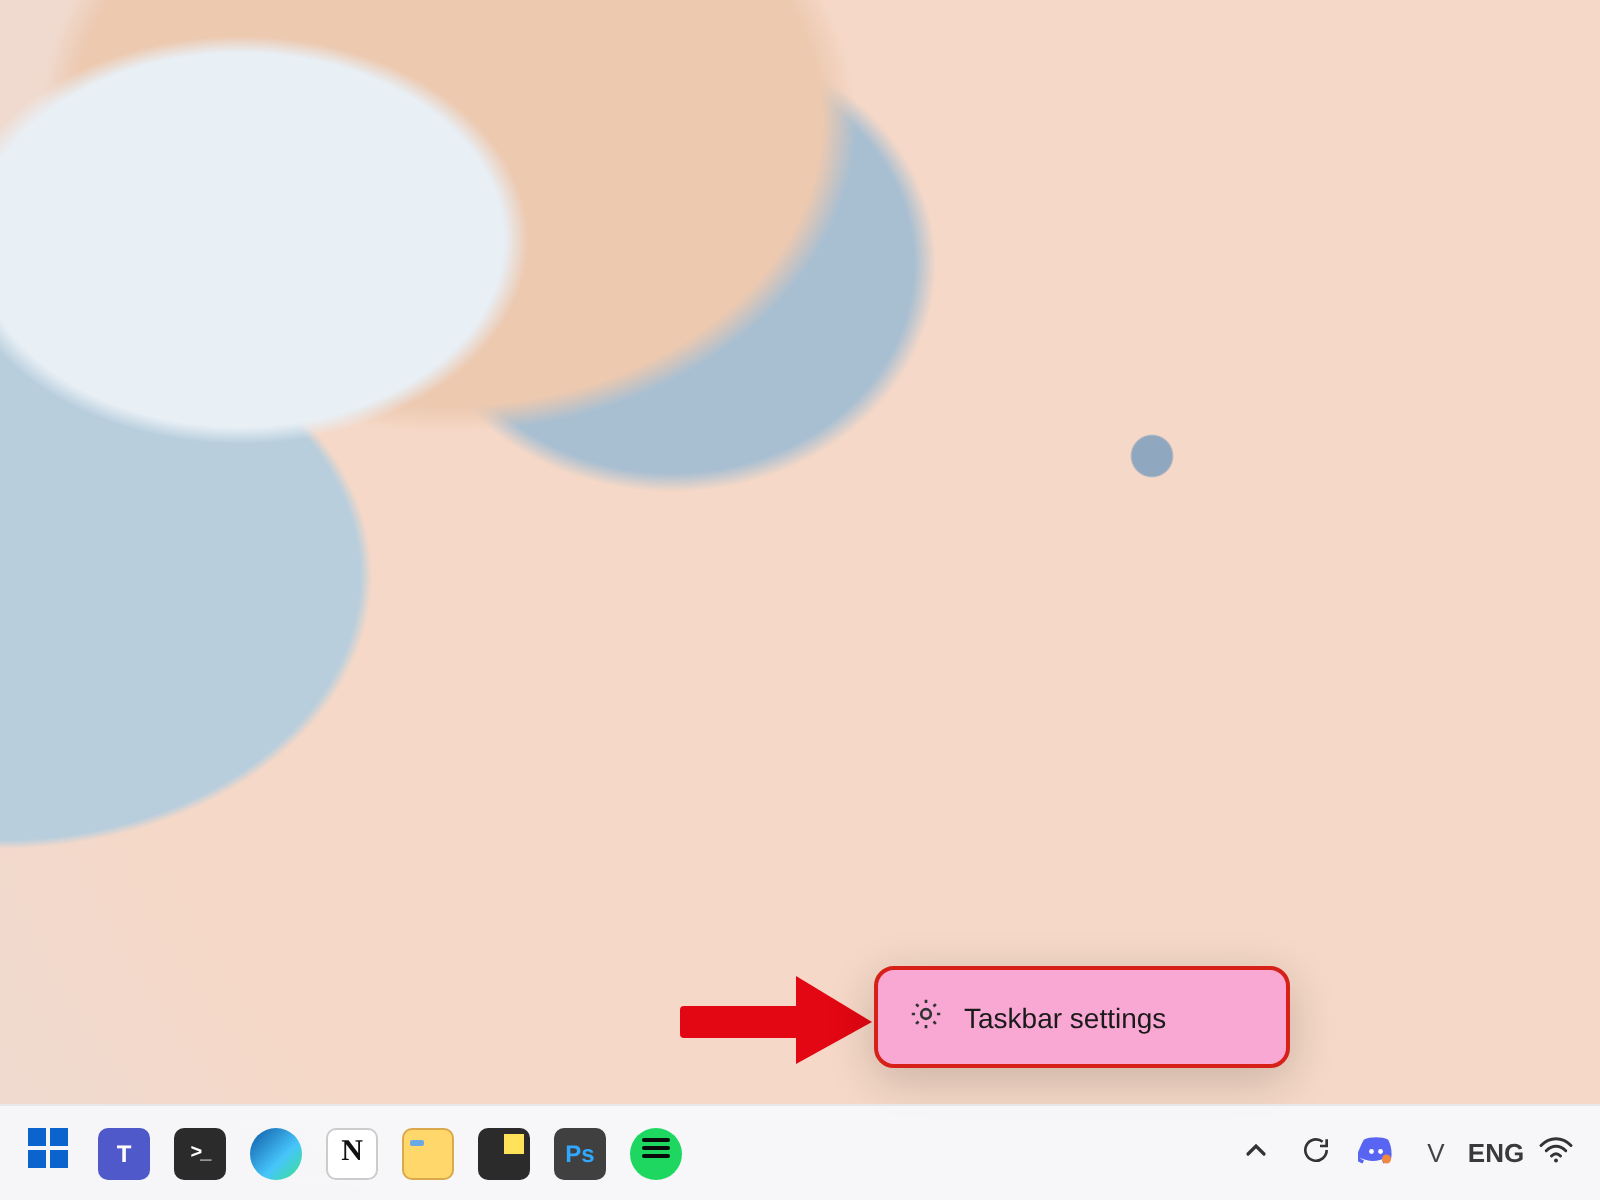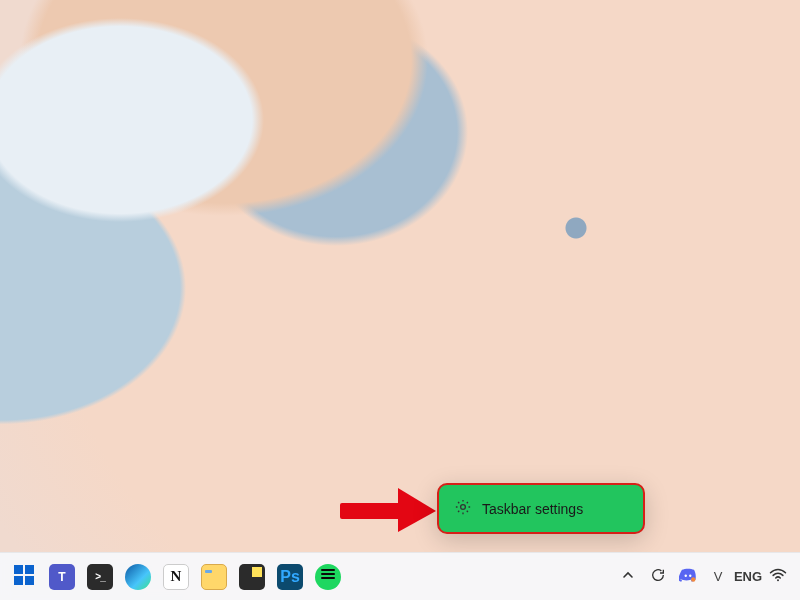--- a/index.html
+++ b/index.html
@@ -40,21 +40,21 @@
     width: 24px; height: 32px; display: flex; align-items: center; justify-content: center;
     color: #3a3a3a; font-size: 13px;
   }
   .lang { width: auto; padding: 0 2px; font-size: 12px; font-weight: bold; }
 
   
   .context-menu {
     position: absolute;
     left: 437px; bottom: 66px;
     width: 208px;
-    background: #22c55e;
+    background: #f9a8d4;
     border: 2.5px solid #d62018;
     border-radius: 10px;
     padding: 5px;
     box-shadow: 0 6px 24px rgba(0,0,0,0.18);
   }
   .context-item {
     display: flex; align-items: center; gap: 10px;
     padding: 8px 10px; border-radius: 6px;
     font-size: 14px; color: #1a1a1a;
   }
@@ -66,21 +66,21 @@
   }
 
   
   .tile { width: 26px; height: 26px; border-radius: 5px; display:flex; align-items:center; justify-content:center; font-size:12px; font-weight:600; color:#fff; }
   .tile.edge { background: linear-gradient(135deg,#0c59a4,#47c5fb 60%,#3ae28c); border-radius:50%; }
   .tile.notion { background:#fff; color:#111; border:1px solid #ccc; font-family: Georgia, serif; font-size:15px; }
   .tile.files { background:#ffd76a; border:1px solid #d9a94b; position:relative; }
   .tile.files::before { content:""; position:absolute; left:3px; top:5px; width:7px; height:3px; background:#6aa9e6; border-radius:1px; }
   .tile.sticky { background:#2b2b2b; position:relative; }
   .tile.sticky::after { content:""; position:absolute; right:3px; top:3px; width:10px; height:10px; background:#ffe25a; }
-  .tile.ps { background:#0c4a6e; color:#31a8ff; font-size:16px; }
+  .tile.ps { background:#404040; color:#31a8ff; font-size:12px; }
   .tile.spotify { background:#1ed760; border-radius:50%; position:relative; }
   .tile.spotify::after { content:""; position:absolute; left:6px; right:6px; top:9px; height:2px; background:#0a0a0a; box-shadow:0 4px 0 #0a0a0a, 0 -4px 0 #0a0a0a; border-radius:2px; }
   .tile.teams { background:#5059c9; position:relative; }
   .tile.teams::after { content:"T"; color:#fff; font-size:12px; font-weight:700; }
   .tile.term { background:#2b2b2b; position:relative; }
   .tile.term::after { content:">_"; color:#fff; font-size:10px; letter-spacing:-1px; }
 </style>
 </head>
 <body>
 

